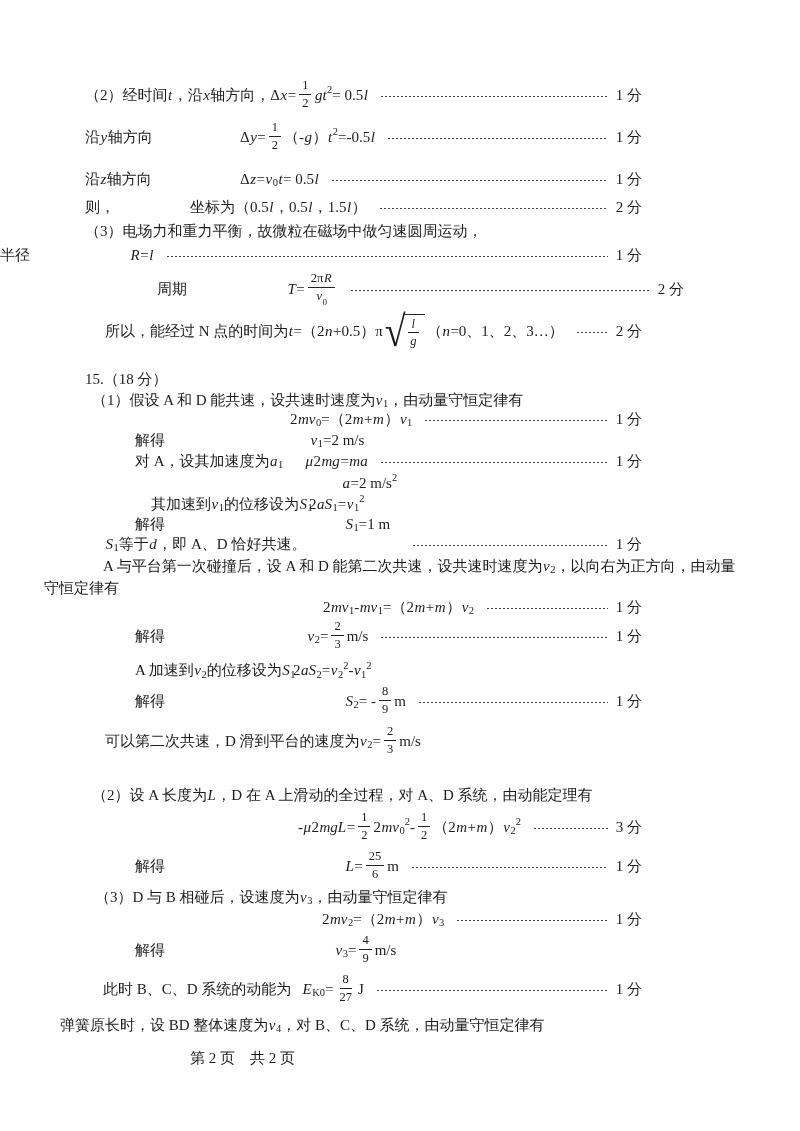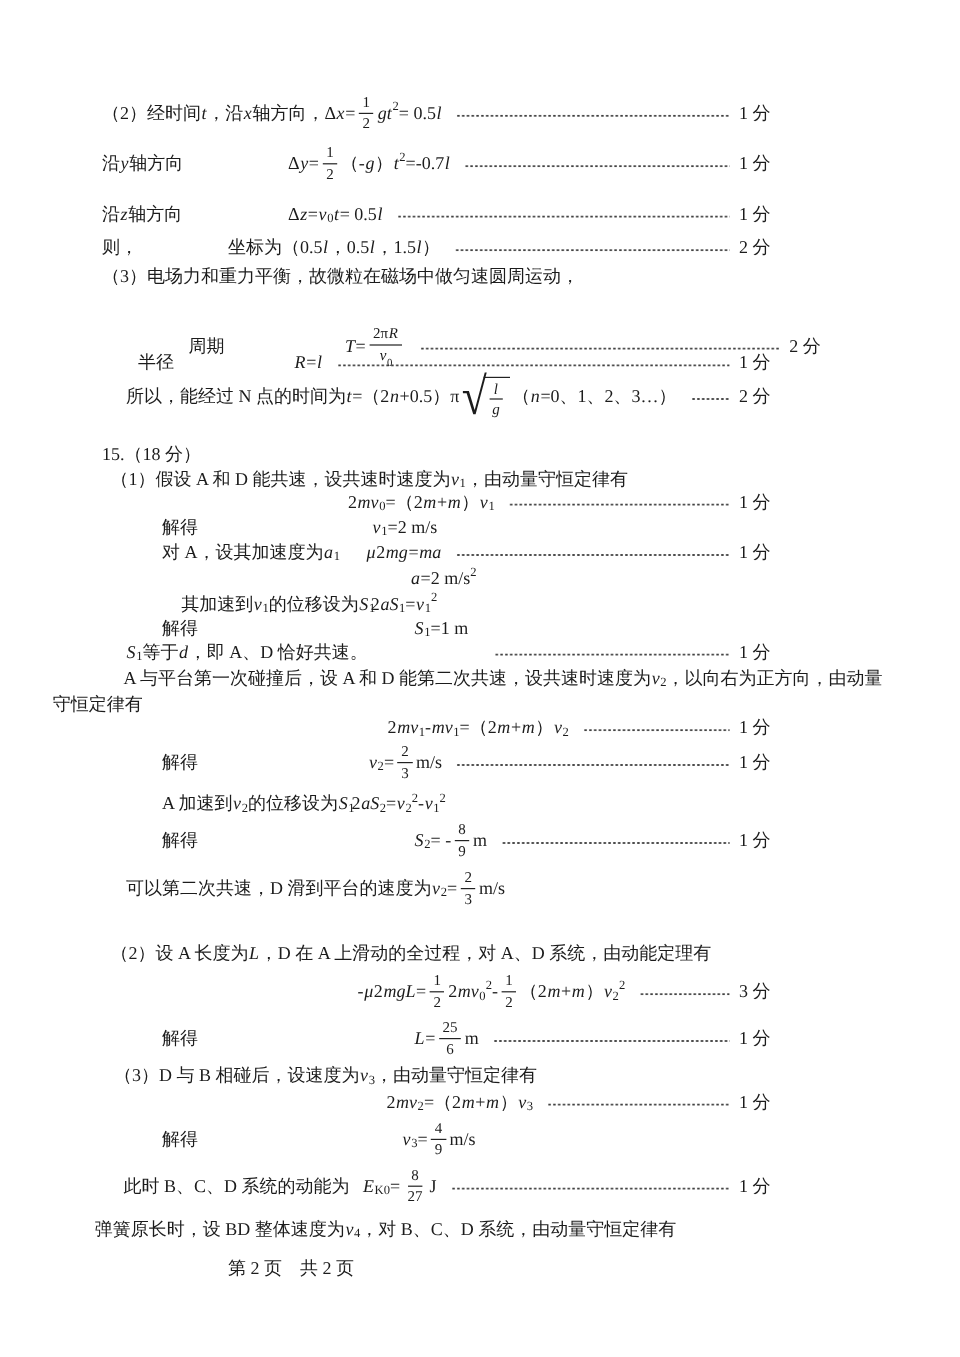--- a/index.html
+++ b/index.html
@@ -78,21 +78,21 @@
           <span>=</span>
           <span class="frac">
             <span class="fnum"><span>1</span></span>
             <span class="fden"><span>2</span></span>
           </span>
           <span>（-</span>
           <span class="vi">g</span>
           <span>）</span>
           <span class="vi">t</span>
           <span class="sp">2</span>
-          <span>=-0.7</span>
+          <span>=-0.5</span>
           <span class="vi">l</span>
         </span>
         <span class="leader"></span>
         <span class="score">1 分</span>
       </div>
       <div class="row" style="top: 167px; height: 24px; padding-left: 85px; padding-right: 158px;">
         <span class="part" style="flex: 0 0 155px; width: 155px;">
           <span>沿 </span>
           <span class="vi">z</span>
           <span> 轴方向</span>
@@ -124,21 +124,21 @@
           <span>）</span>
         </span>
         <span class="leader"></span>
         <span class="score">2 分</span>
       </div>
       <div class="row" style="top: 219px; height: 24px; padding-left: 85px; padding-right: 28px;">
         <span class="part">
           <span>（3）电场力和重力平衡，故微粒在磁场中做匀速圆周运动，</span>
         </span>
       </div>
-      <div class="row" style="top: 243px; height: 24px; padding-left: 115px; padding-right: 158px; margin-top: 48px;">
+      <div class="row" style="top: 243px; height: 24px; padding-right: 158px;">
         <span class="part" style="flex: 0 0 130px; width: 130px;">
           <span>半径</span>
         </span>
         <span class="part">
           <span class="vi">R</span>
           <span>=</span>
           <span class="vi">l</span>
         </span>
         <span class="leader"></span>
         <span class="score">1 分</span>
@@ -489,21 +489,21 @@
           <span>=</span>
           <span class="frac">
             <span class="fnum"><span>8</span></span>
             <span class="fden"><span>27</span></span>
           </span>
           <span> J</span>
         </span>
         <span class="leader"></span>
         <span class="score">1 分</span>
       </div>
-      <div class="row" style="top: 1013px; height: 24px; padding-left: 79px; padding-right: 28px;">
+      <div class="row" style="top: 1013px; height: 24px; padding-left: 60px; padding-right: 28px;">
         <span class="part">
           <span>弹簧原长时，设 BD 整体速度为 </span>
           <span class="vi">v</span>
           <span class="sb">4</span>
           <span>，对 B、C、D 系统，由动量守恒定律有</span>
         </span>
       </div>
     </div>
   <div class="row footer-row" id="footer-row" style="top: 1046px; height: 24px; padding-left: 190px; padding-right: 28px;">
     <span>第 2 页　共 2 页</span>

